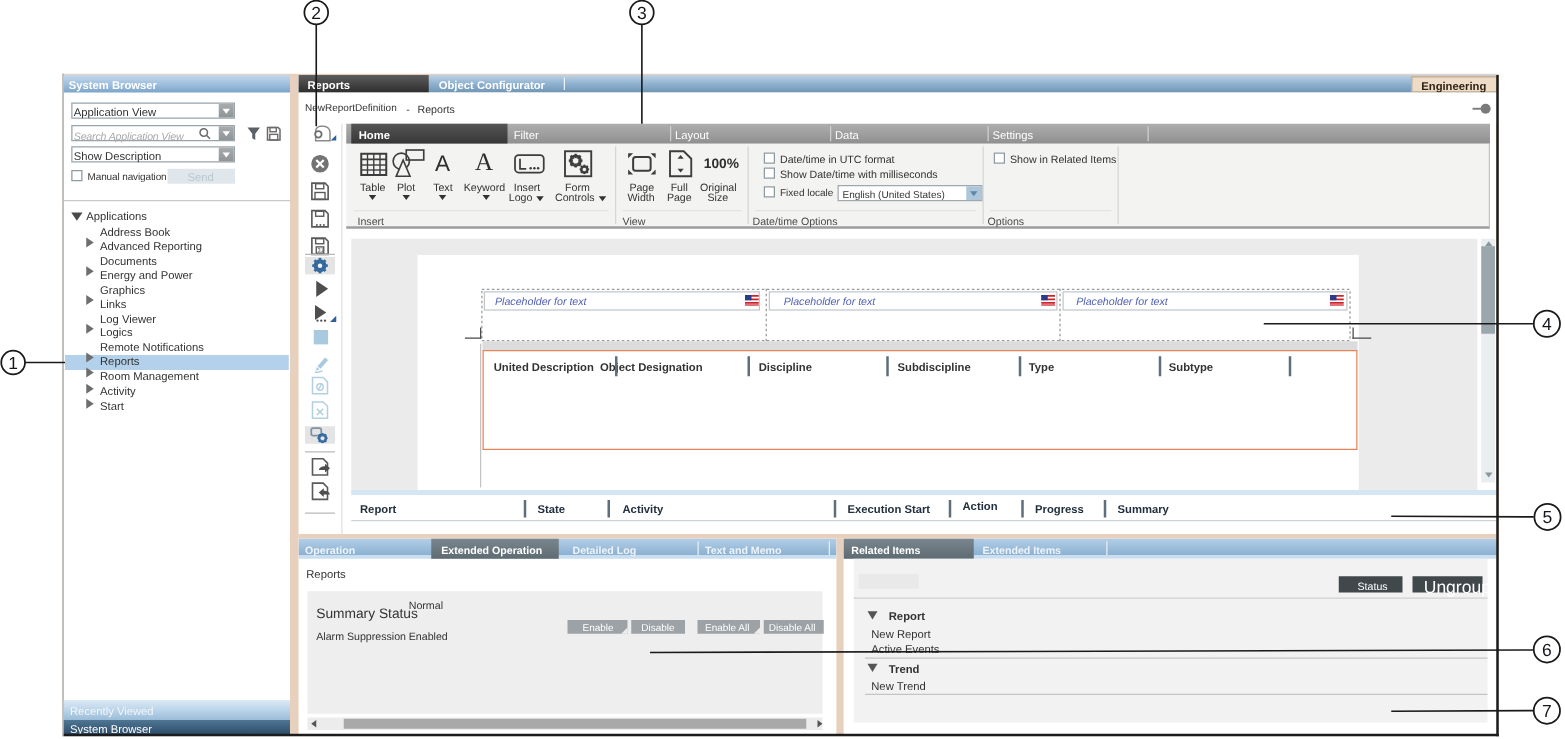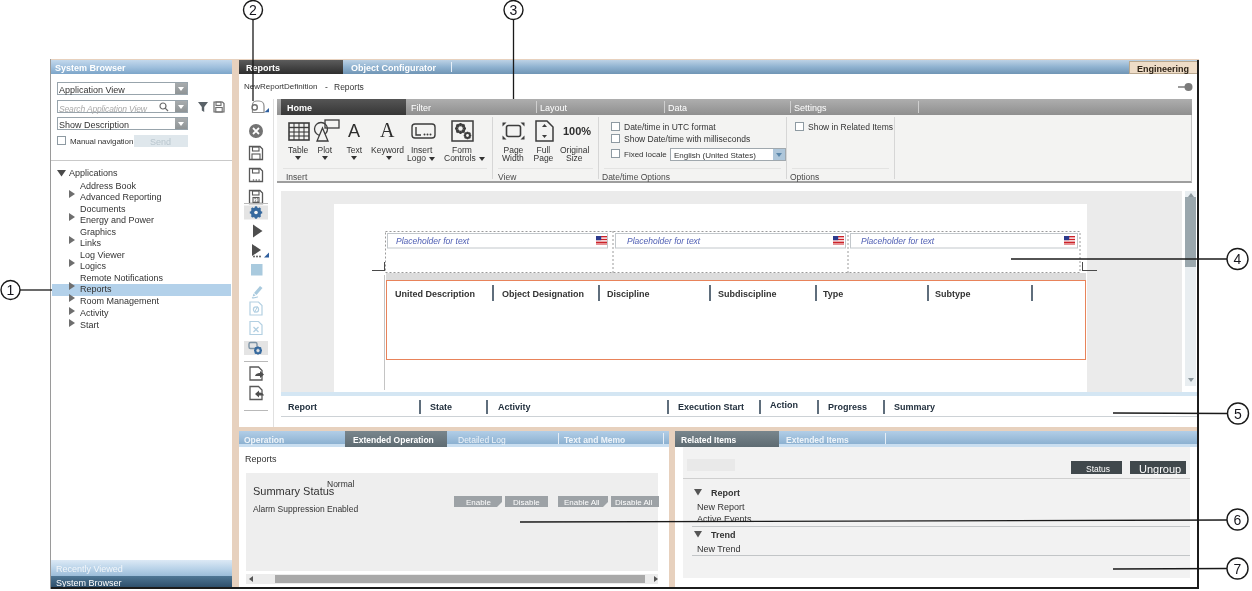--- a/index.html
+++ b/index.html
@@ -417,21 +417,21 @@
   <div class="a" style="left:384px;top:262px;width:1px;height:9px;background:#4a4a4a"></div>
   <div class="a" style="left:1082px;top:270px;width:15px;height:1px;background:#4a4a4a"></div>
   <div class="a" style="left:1082px;top:262px;width:1px;height:9px;background:#4a4a4a"></div>
 
   <div class="a" style="left:386px;top:273px;width:700px;height:7px;background:#dcdcdc"></div>
 
   <div class="a" style="left:384px;top:275px;width:1px;height:115px;background:#c4c4c4"></div>
 
   <div class="a" style="left:386px;top:280px;width:700px;height:80px;background:#fff;border:1.5px solid #e8835a"></div>
   <div class="txt b" style="left:395px;top:289px">United Description</div>
-  <div class="txt b" style="left:502px;top:289px">Object Designation</div>
+  <div class="txt b" style="left:480px;top:289px">Object Designation</div>
   <div class="txt b" style="left:607px;top:289px">Discipline</div>
   <div class="txt b" style="left:718px;top:289px">Subdiscipline</div>
   <div class="txt b" style="left:823px;top:289px">Type</div>
   <div class="txt b" style="left:935px;top:289px">Subtype</div>
   <div class="sep" style="left:492px;top:285px;width:1.5px;height:16px"></div>
   <div class="sep" style="left:598px;top:285px;width:1.5px;height:16px"></div>
   <div class="sep" style="left:709px;top:285px;width:1.5px;height:16px"></div>
   <div class="sep" style="left:815px;top:285px;width:1.5px;height:16px"></div>
   <div class="sep" style="left:927px;top:285px;width:1.5px;height:16px"></div>
   <div class="sep" style="left:1031px;top:285px;width:1.5px;height:16px"></div>
@@ -463,21 +463,21 @@
   <div class="a" style="left:281px;top:416px;width:916px;height:1px;background:#cdd2d6"></div>
 </div>
 
 <div class="a" style="left:239px;top:431px;width:430px;height:157px;background:#fff"></div>
 <div id="botleft">
   <div class="a" style="left:239px;top:431px;width:430px;height:13px;background:linear-gradient(#b2cee7,#8cb1d1)"></div>
   <div class="a" style="left:239px;top:444px;width:430px;height:3px;background:#c9def0"></div>
   <div class="a" style="left:345px;top:431px;width:102px;height:16px;background:linear-gradient(#79868d,#5e6b72)"></div>
   <div class="txt" style="left:244px;top:435px;color:#eef4f9;font-size:8.5px;font-weight:bold">Operation</div>
   <div class="txt b w" style="left:353px;top:435px;font-size:8.5px">Extended Operation</div>
-  <div class="txt" style="left:458px;top:435px;color:#eef4f9;font-size:8.5px;font-weight:normal">Detailed Log</div>
+  <div class="txt" style="left:458px;top:435px;color:#eef4f9;font-size:8.5px;font-weight:bold">Detailed Log</div>
   <div class="a" style="left:558px;top:433px;width:1px;height:11px;background:#e6eef6"></div>
   <div class="txt" style="left:564px;top:435px;color:#eef4f9;font-size:8.5px;font-weight:bold">Text and Memo</div>
   <div class="a" style="left:663px;top:433px;width:1px;height:11px;background:#e6eef6"></div>
   <div class="txt" style="left:245px;top:454px">Reports</div>
   <div class="a" style="left:246px;top:473px;width:412px;height:98px;background:#eeeeee"></div>
   <div class="txt" style="left:253px;top:486px;font-size:11px">Summary Status</div>
   <div class="txt" style="left:327px;top:479px;font-size:8.5px">Normal</div>
   <div class="txt" style="left:253px;top:504px;font-size:8.5px">Alarm Suppression</div>
   <div class="txt" style="left:327px;top:504px;font-size:8.5px">Enabled</div>
   <div class="a" style="left:454px;top:496px;width:48px;height:11px;background:#9da2a6"></div>
@@ -503,21 +503,21 @@
   <div class="a" style="left:675px;top:444px;width:523px;height:3px;background:#c9def0"></div>
   <div class="a" style="left:675px;top:431px;width:104px;height:16px;background:linear-gradient(#79868d,#5e6b72)"></div>
   <div class="txt b w" style="left:681px;top:435px;font-size:8.5px">Related Items</div>
   <div class="txt" style="left:786px;top:435px;color:#eef4f9;font-size:8.5px;font-weight:bold">Extended Items</div>
   <div class="a" style="left:885px;top:433px;width:1px;height:11px;background:#e6eef6"></div>
   <div class="a" style="left:683px;top:447px;width:507px;height:131px;background:#f2f2f2"></div>
   <div class="a" style="left:687px;top:459px;width:48px;height:12px;background:#e9e9e9"></div>
   <div class="a" style="left:1071px;top:461px;width:51px;height:13px;background:#40484c"></div>
   <div class="txt w" style="left:1086px;top:464px;font-size:8.5px">Status</div>
   <div class="a" style="left:1130px;top:461px;width:56px;height:13px;background:#40484c"></div>
-  <div class="txt w" style="left:1139px;top:464px;font-size:11px">Ungroup</div>
+  <div class="txt w" style="left:1139px;top:464px;font-size:14px">Ungroup</div>
   <div class="a" style="left:683px;top:478px;width:507px;height:1px;background:#cfcfcf"></div>
   <svg style="left:694px;top:489px" width="8" height="7" viewBox="0 0 8 7">
       <path d="M0 0h8L4 6.5z" fill="#555"></path>
     </svg>
   <div class="txt b" style="left:711px;top:488px">Report</div>
   <div class="txt" style="left:697px;top:502px">New Report</div>
   <div class="txt" style="left:697px;top:514px">Active Events</div>
   <div class="a" style="left:692px;top:526px;width:498px;height:1px;background:#c2c5c7"></div>
   <svg style="left:694px;top:531px" width="8" height="7" viewBox="0 0 8 7">
       <path d="M0 0h8L4 6.5z" fill="#555"></path>

